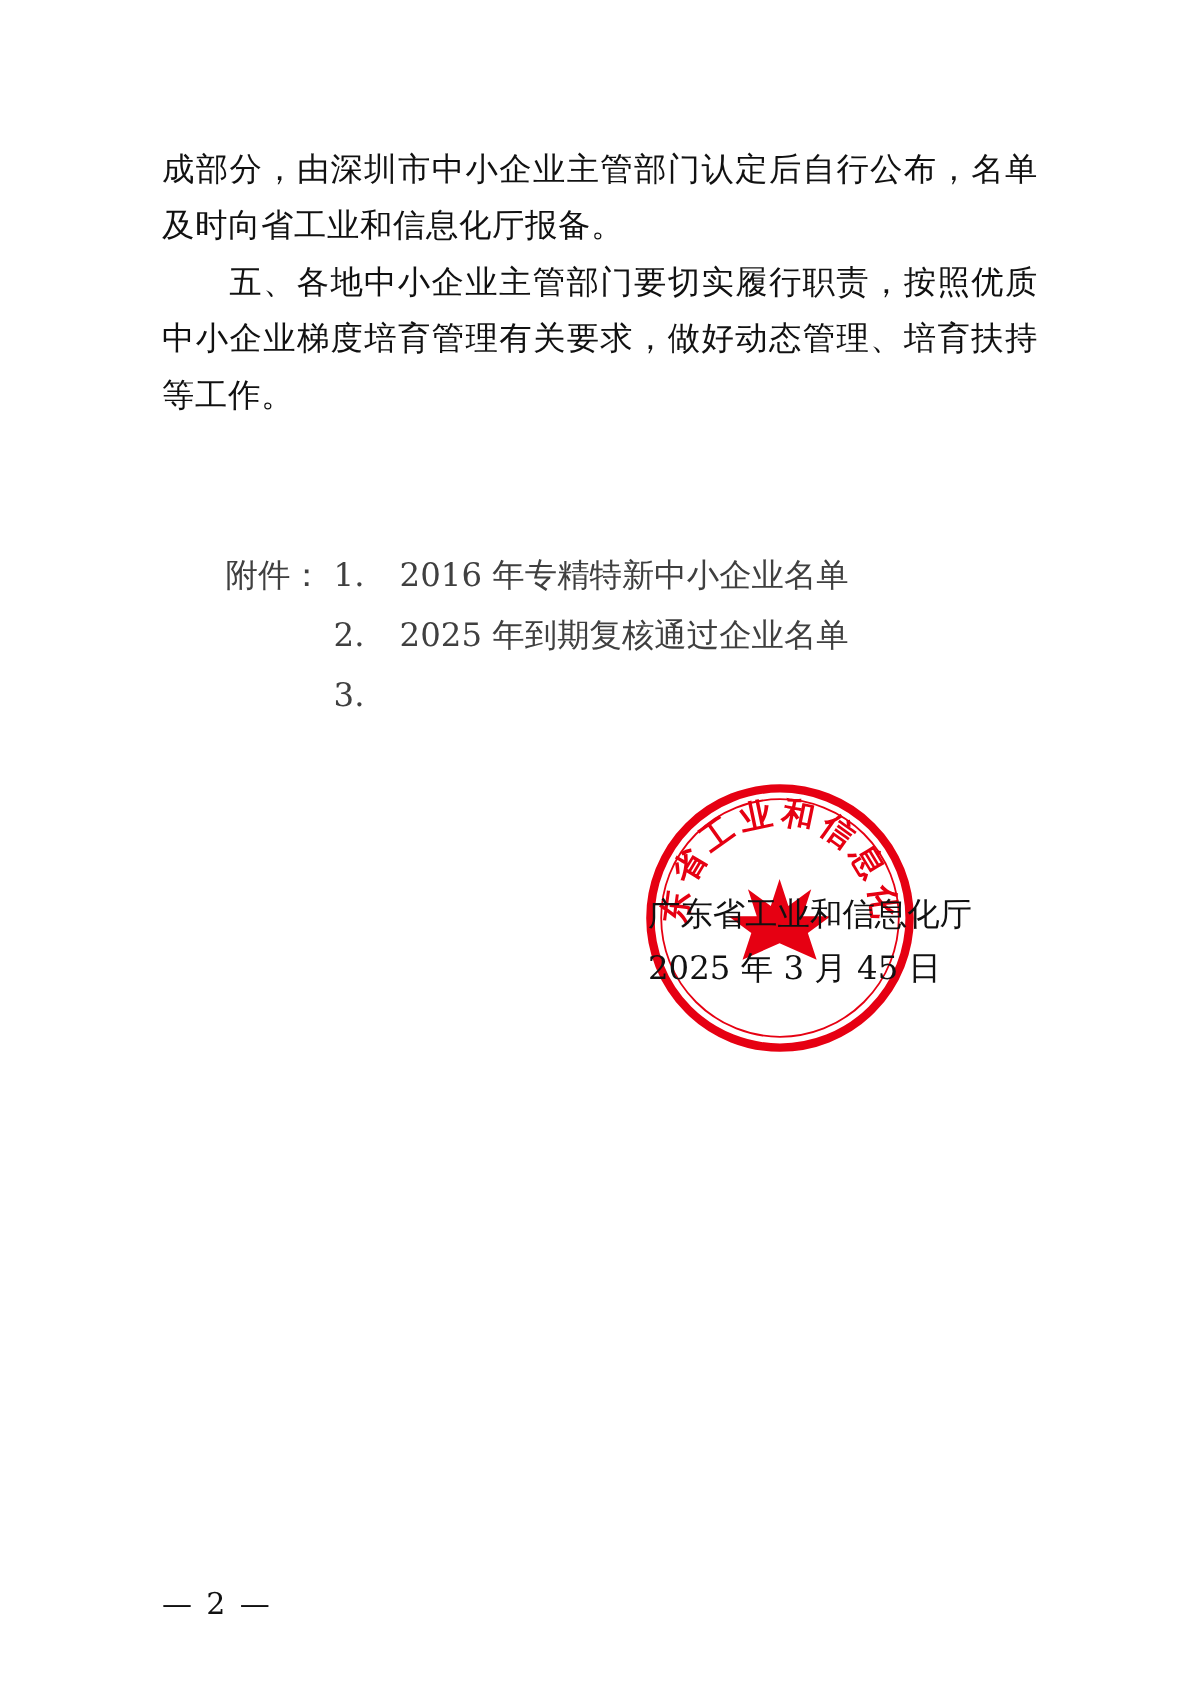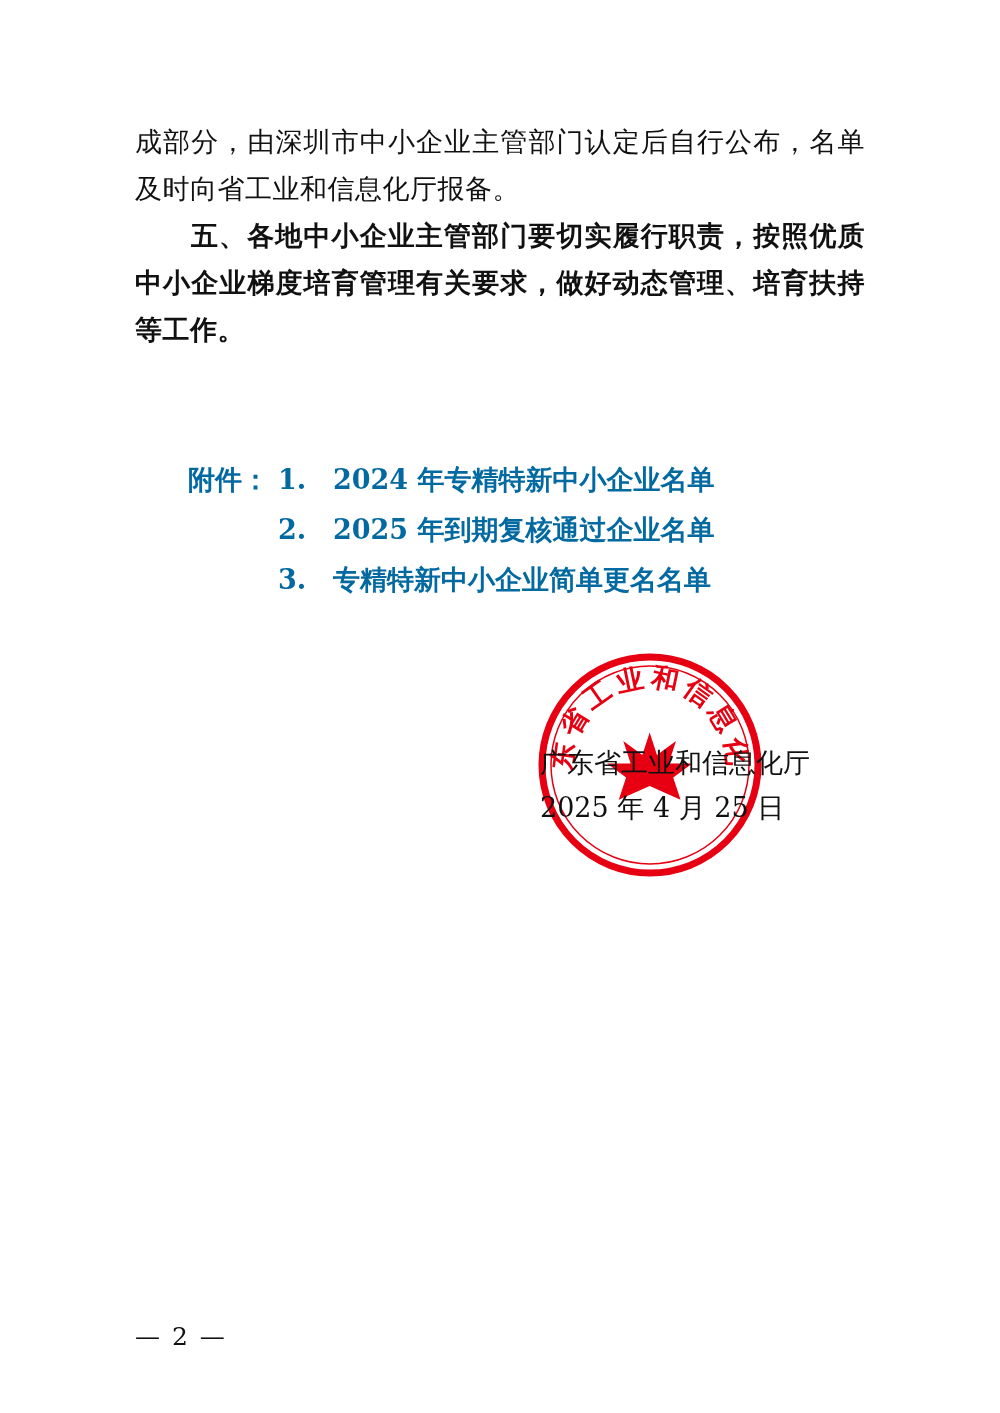--- a/index.html
+++ b/index.html
@@ -31,35 +31,33 @@
     font-size: 27px;
     line-height: 47px;
     letter-spacing: 0.5px;
     text-align: justify;
     text-justify: inter-ideograph;
     margin: 0 0 0 0;
     color: #111;
   }
   .para.indent {
     text-indent: 56px;
-    font-weight: bold;
   }
   .attachments {
     position: absolute;
     left: 188px;
     top: 455px;
     width: 640px;
   }
   .att-row {
     display: flex;
     align-items: baseline;
     font-size: 27px;
     line-height: 50px;
-    color: #0369a1;
-    font-weight: bold;
+    color: #404040;
   }
   .att-label {
     width: 90px;
     flex: 0 0 auto;
   }
   .att-num {
     width: 55px;
     flex: 0 0 auto;
   }
   .att-text {
@@ -103,46 +101,45 @@
 
   <div class="body-text">
     <p class="para">成部分，由深圳市中小企业主管部门认定后自行公布，名单及时向省工业和信息化厅报备。</p>
     <p class="para indent">五、各地中小企业主管部门要切实履行职责，按照优质中小企业梯度培育管理有关要求，做好动态管理、培育扶持等工作。</p>
   </div>
 
   <div class="attachments">
     <div class="att-row">
       <span class="att-label">附件：</span>
       <span class="att-num">1.</span>
-      <span class="att-text">2024 年专精特新中小企业名单</span>
+      <span class="att-text">2016 年专精特新中小企业名单</span>
     </div>
     <div class="att-row">
       <span class="att-label"></span>
       <span class="att-num">2.</span>
       <span class="att-text">2025 年到期复核通过企业名单</span>
     </div>
     <div class="att-row">
       <span class="att-label"></span>
       <span class="att-num">3.</span>
-      <span class="att-text">专精特新中小企业简单更名名单</span>
     </div>
   </div>
 
   <svg class="seal" viewBox="0 0 230 230" xmlns="http://www.w3.org/2000/svg">
     <circle cx="115" cy="115" r="108" fill="none" stroke="#e60012" stroke-width="7"></circle>
     <circle cx="115" cy="115" r="99" fill="none" stroke="#e60012" stroke-width="1.5"></circle>
     <defs>
       <path id="sealArc" d="M 115,115 m -78,0 a 78,78 0 1,1 156,0" fill="none"></path>
     </defs>
     <text font-family="&quot;DejaVu Serif&quot;, &quot;Liberation Serif&quot;, serif" font-size="27" fill="#e60012" font-weight="bold" letter-spacing="5">
       <textPath href="#sealArc" startOffset="50%" text-anchor="middle">广东省工业和信息化厅</textPath>
     </text>
     <polygon fill="#e60012" points="115,88 124.4,116.8 148.8,99 139.4,127.8 169.6,127.8 145.2,145.6 154.6,174.4 115,156.6 75.4,174.4 84.8,145.6 60.4,127.8 90.6,127.8 81.2,99 105.6,116.8" transform="translate(0,-8) scale(0.78) translate(32,28)"></polygon>
   </svg>
 
   <div class="signature">
     <div class="sig-line">广东省工业和信息化厅</div>
-    <div class="sig-line">2025 年 4 月 25 日</div>
+    <div class="sig-line">2025 年 3 月 45 日</div>
   </div>
 
   <div class="page-number">— 2 —</div>
 
 </div>
 
 </body></html>

